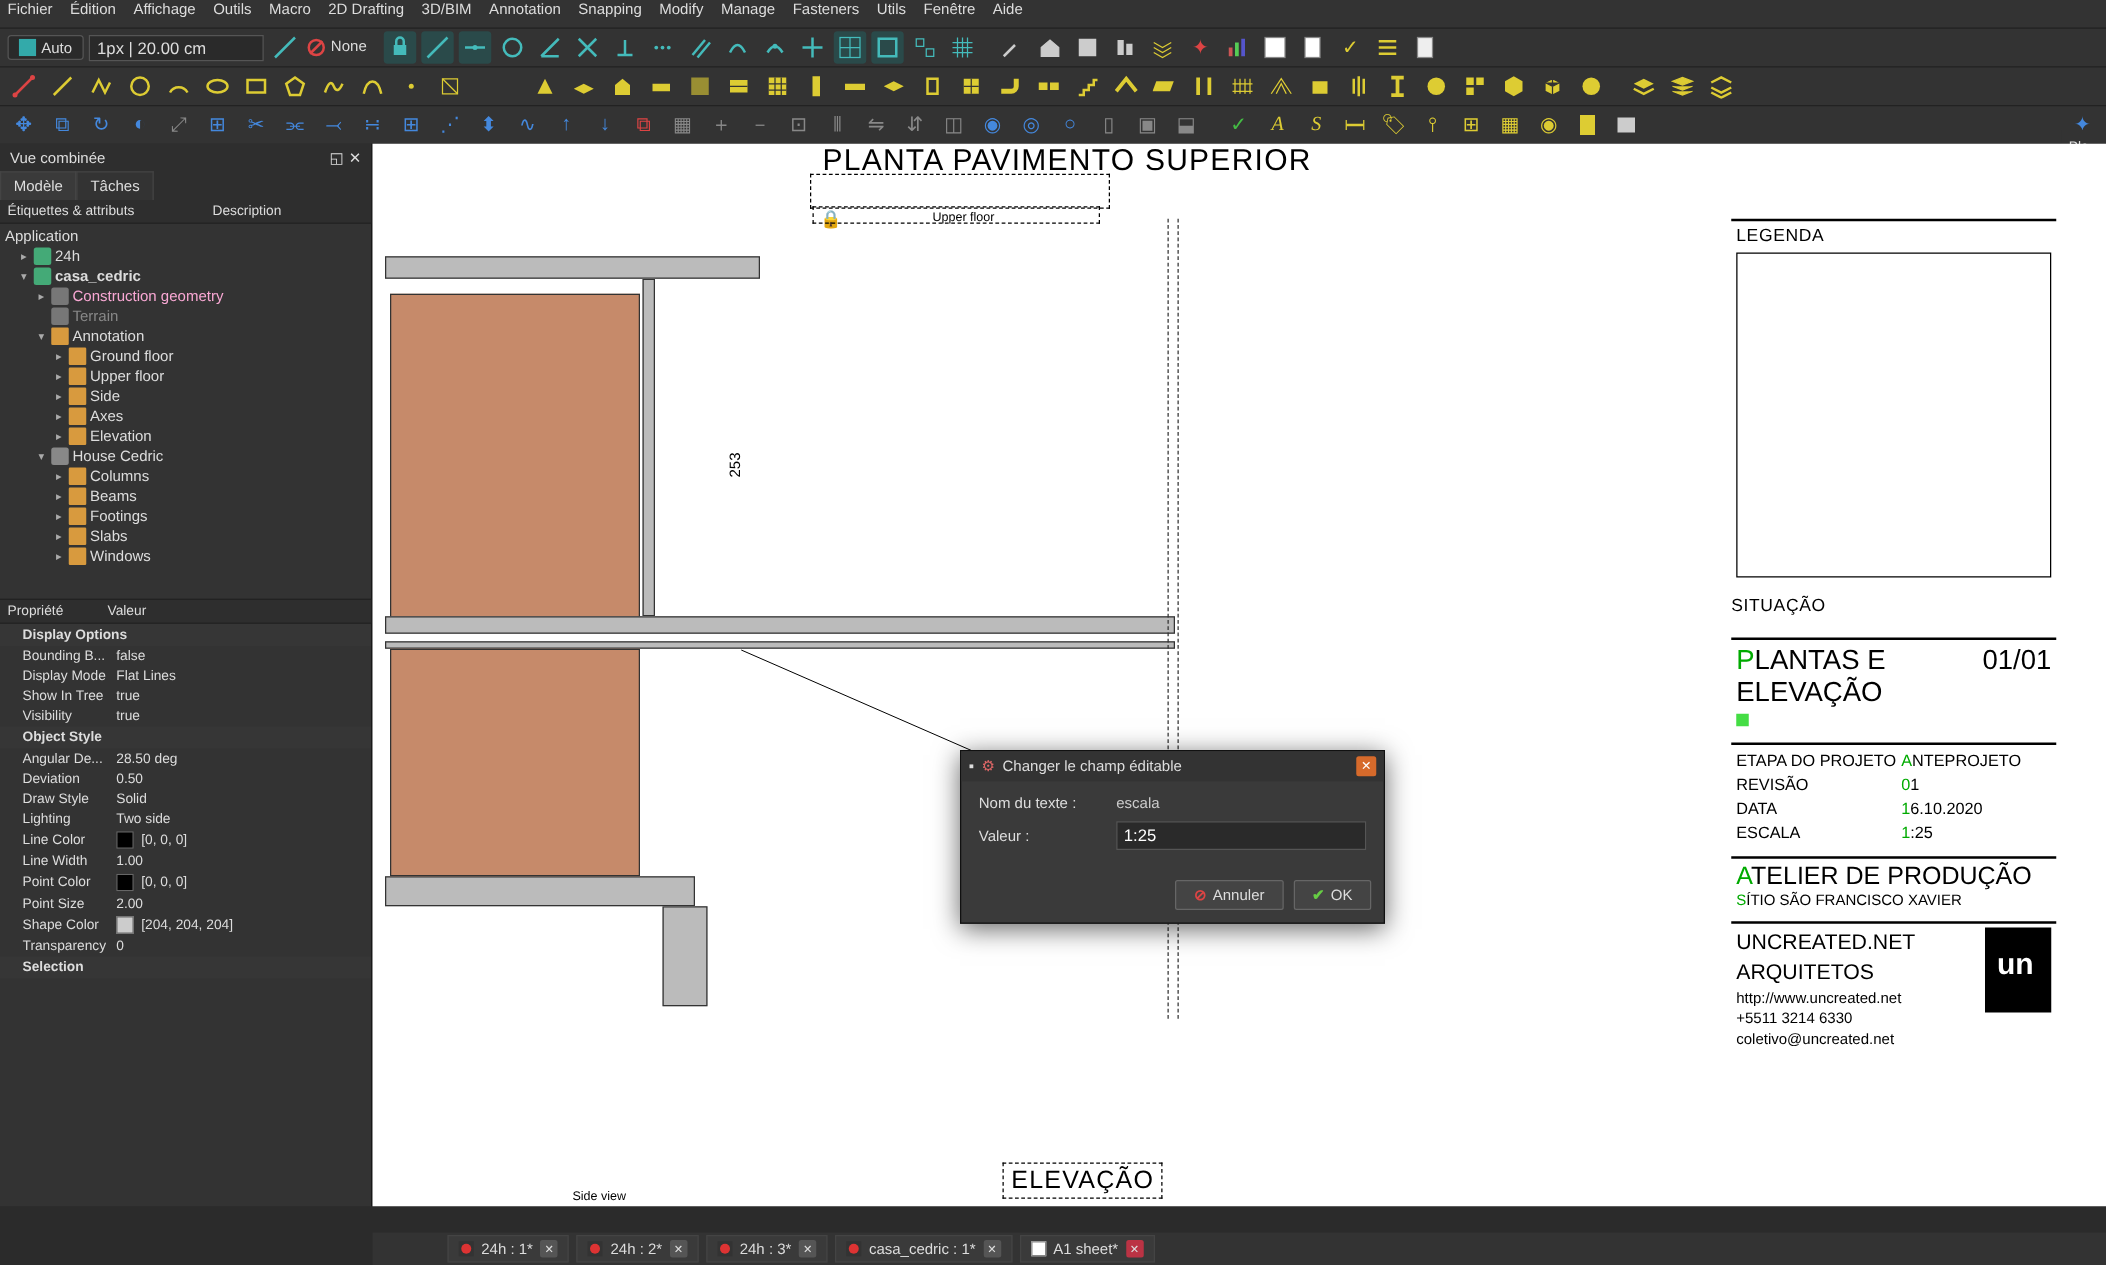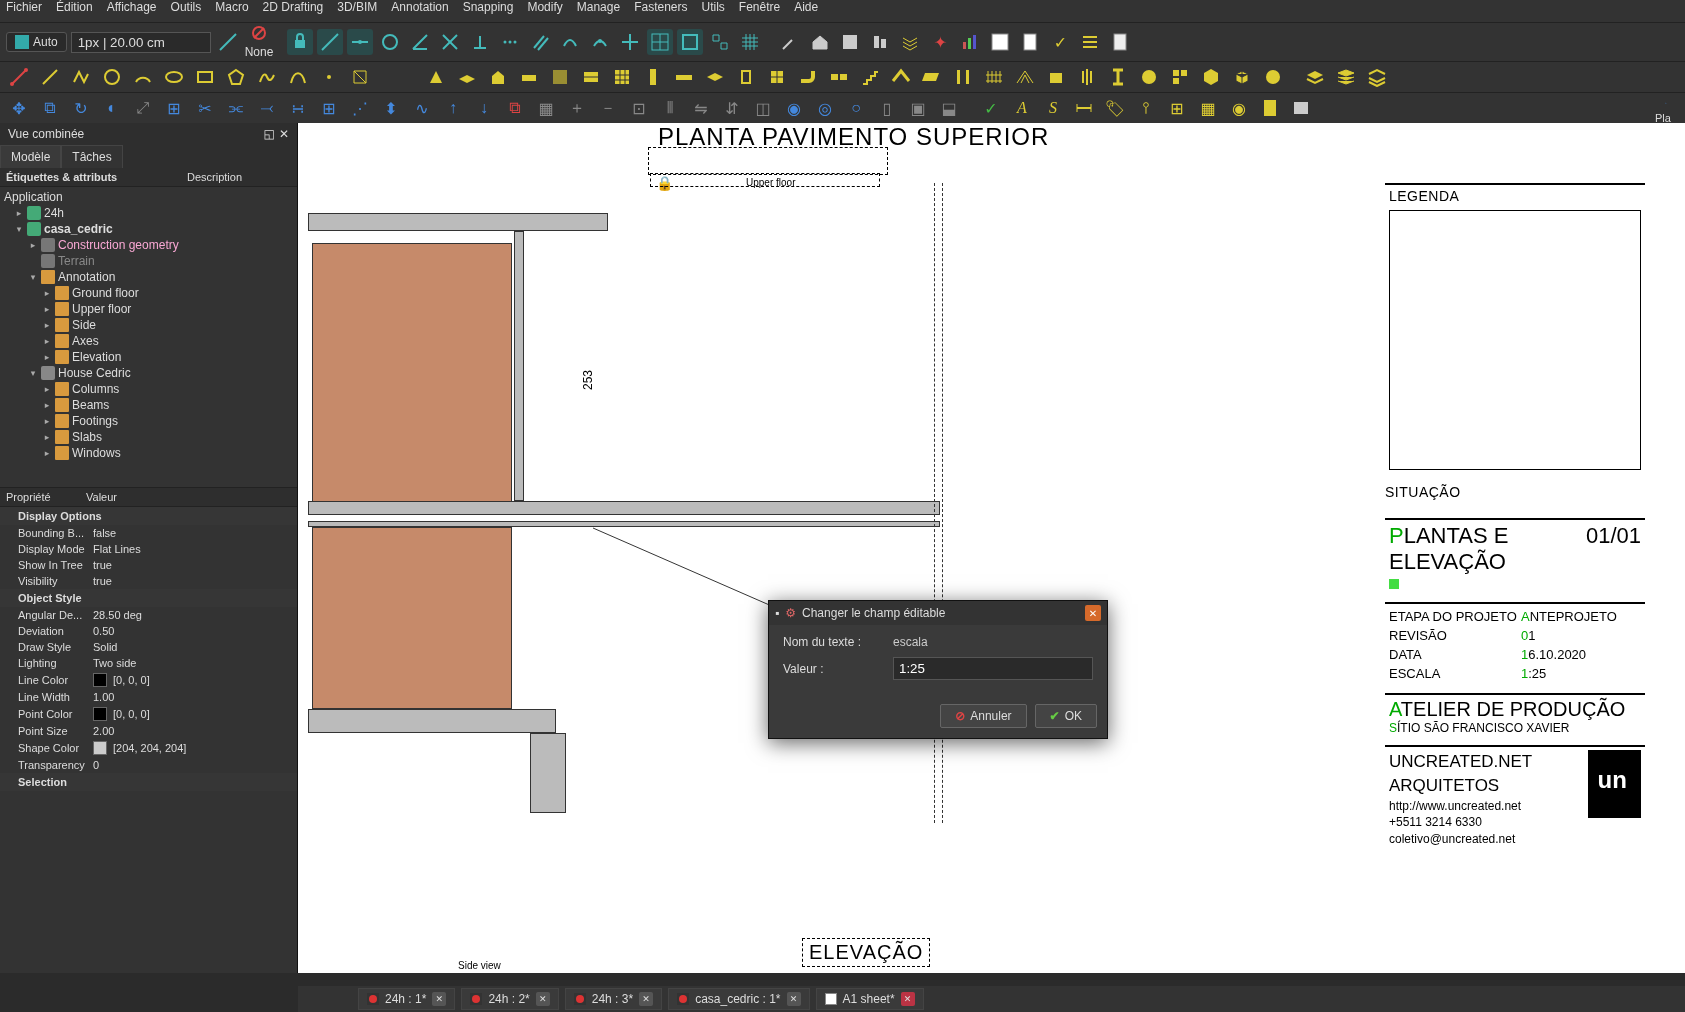--- a/index.html
+++ b/index.html
@@ -8,34 +8,34 @@
 
 .menubar { background: #333; height: 22px; display: flex; align-items: flex-start; padding: 0 6px; gap: 14px; font-size: 12px; }
 .menubar span { cursor: default; }
 
 
 .toolbar-row { background: #333; display: flex; align-items: center; padding: 2px 6px; gap: 4px; border-top: 1px solid #222; }
 .tool-btn { width: 26px; height: 26px; display: flex; align-items: center; justify-content: center; border-radius: 3px; font-size: 16px; }
 .tool-sep { width: 6px; }
 .auto-btn { background: #2a2a2a; border: 1px solid #555; padding: 2px 8px; border-radius: 3px; display: flex; align-items: center; gap: 4px; justify-content: space-between; }
 .size-input { background: #2a2a2a; border: 1px solid #555; padding: 2px 6px; width: 140px; color: #ddd; }
-.none-lbl { display: flex; align-items: center; gap: 4px; flex-direction: column; }
+.none-lbl { display: flex; gap: 4px; }
 
 
 .main { display: flex; height: calc(100% - 162px); }
 
 
 .left-panel { width: 298px; background: #333; display: flex; flex-direction: column; border-right: 1px solid #111; }
 .panel-title { background: #2e2e2e; padding: 4px 8px; font-size: 12px; display: flex; justify-content: space-between; align-items: center; }
 .panel-title .icons { display: flex; gap: 4px; }
 .tabs { display: flex; background: #2e2e2e; }
 .tab { padding: 4px 10px; background: #333; border: 1px solid #444; border-bottom: none; }
 .tab.active { background: #3a3a3a; }
 .tree-header { display: flex; background: #2e2e2e; padding: 3px 6px; border-bottom: 1px solid #222; font-size: 11px; }
-.tree-header .col1 { width: 181px; font-weight: bold; }
+.tree-header .col1 { width: 164px; }
 .tree { flex: 0 0 auto; height: 300px; overflow-y: auto; font-size: 12px; padding: 2px 0; }
 .tree-row { display: flex; align-items: center; padding: 1px 4px; gap: 3px; white-space: nowrap; }
 .tree-row .arrow { width: 10px; text-align: center; font-size: 9px; color: #aaa; }
 .tree-row .icon { width: 14px; height: 14px; display: inline-block; }
 .folder-icon { background: #d89a3e; border-radius: 1px; }
 .doc-icon { background: #4a7; border-radius: 2px; }
 .indent1 { padding-left: 14px; }
 .indent2 { padding-left: 28px; }
 .indent3 { padding-left: 42px; }
 .bold { font-weight: bold; }

